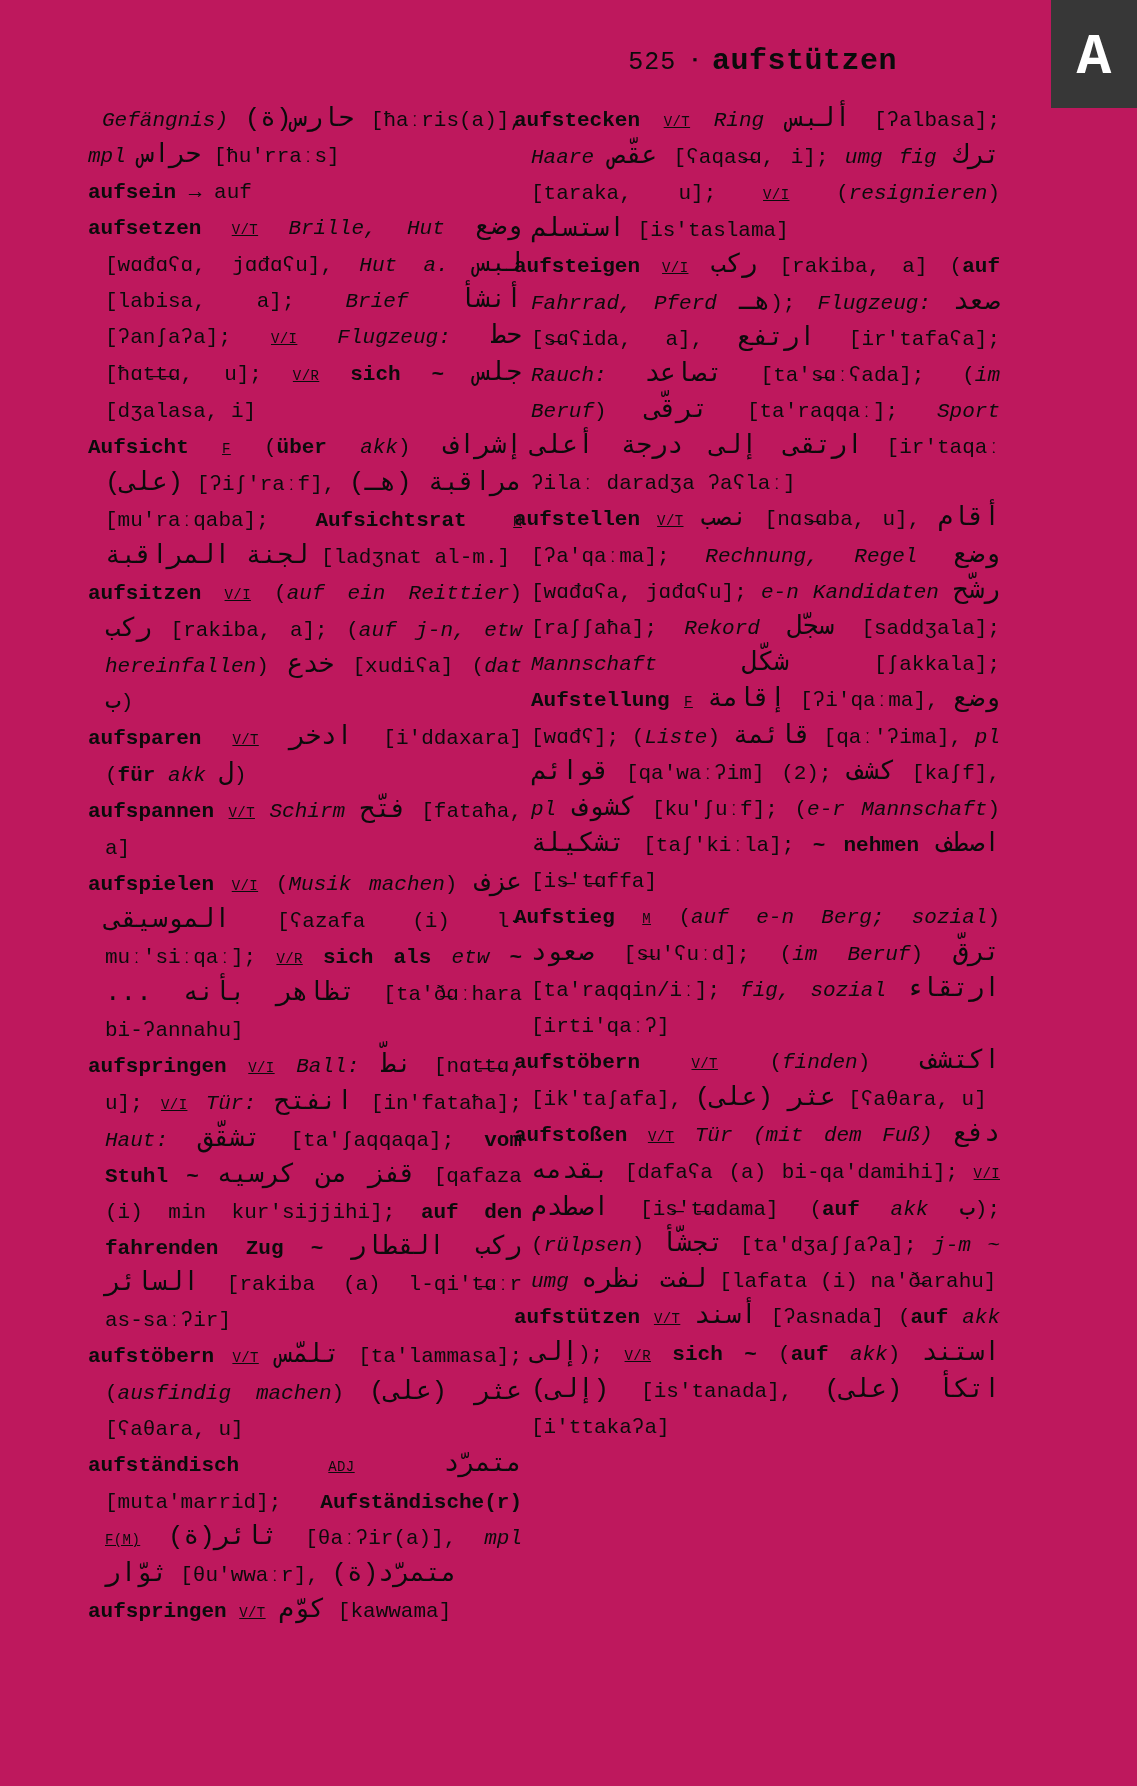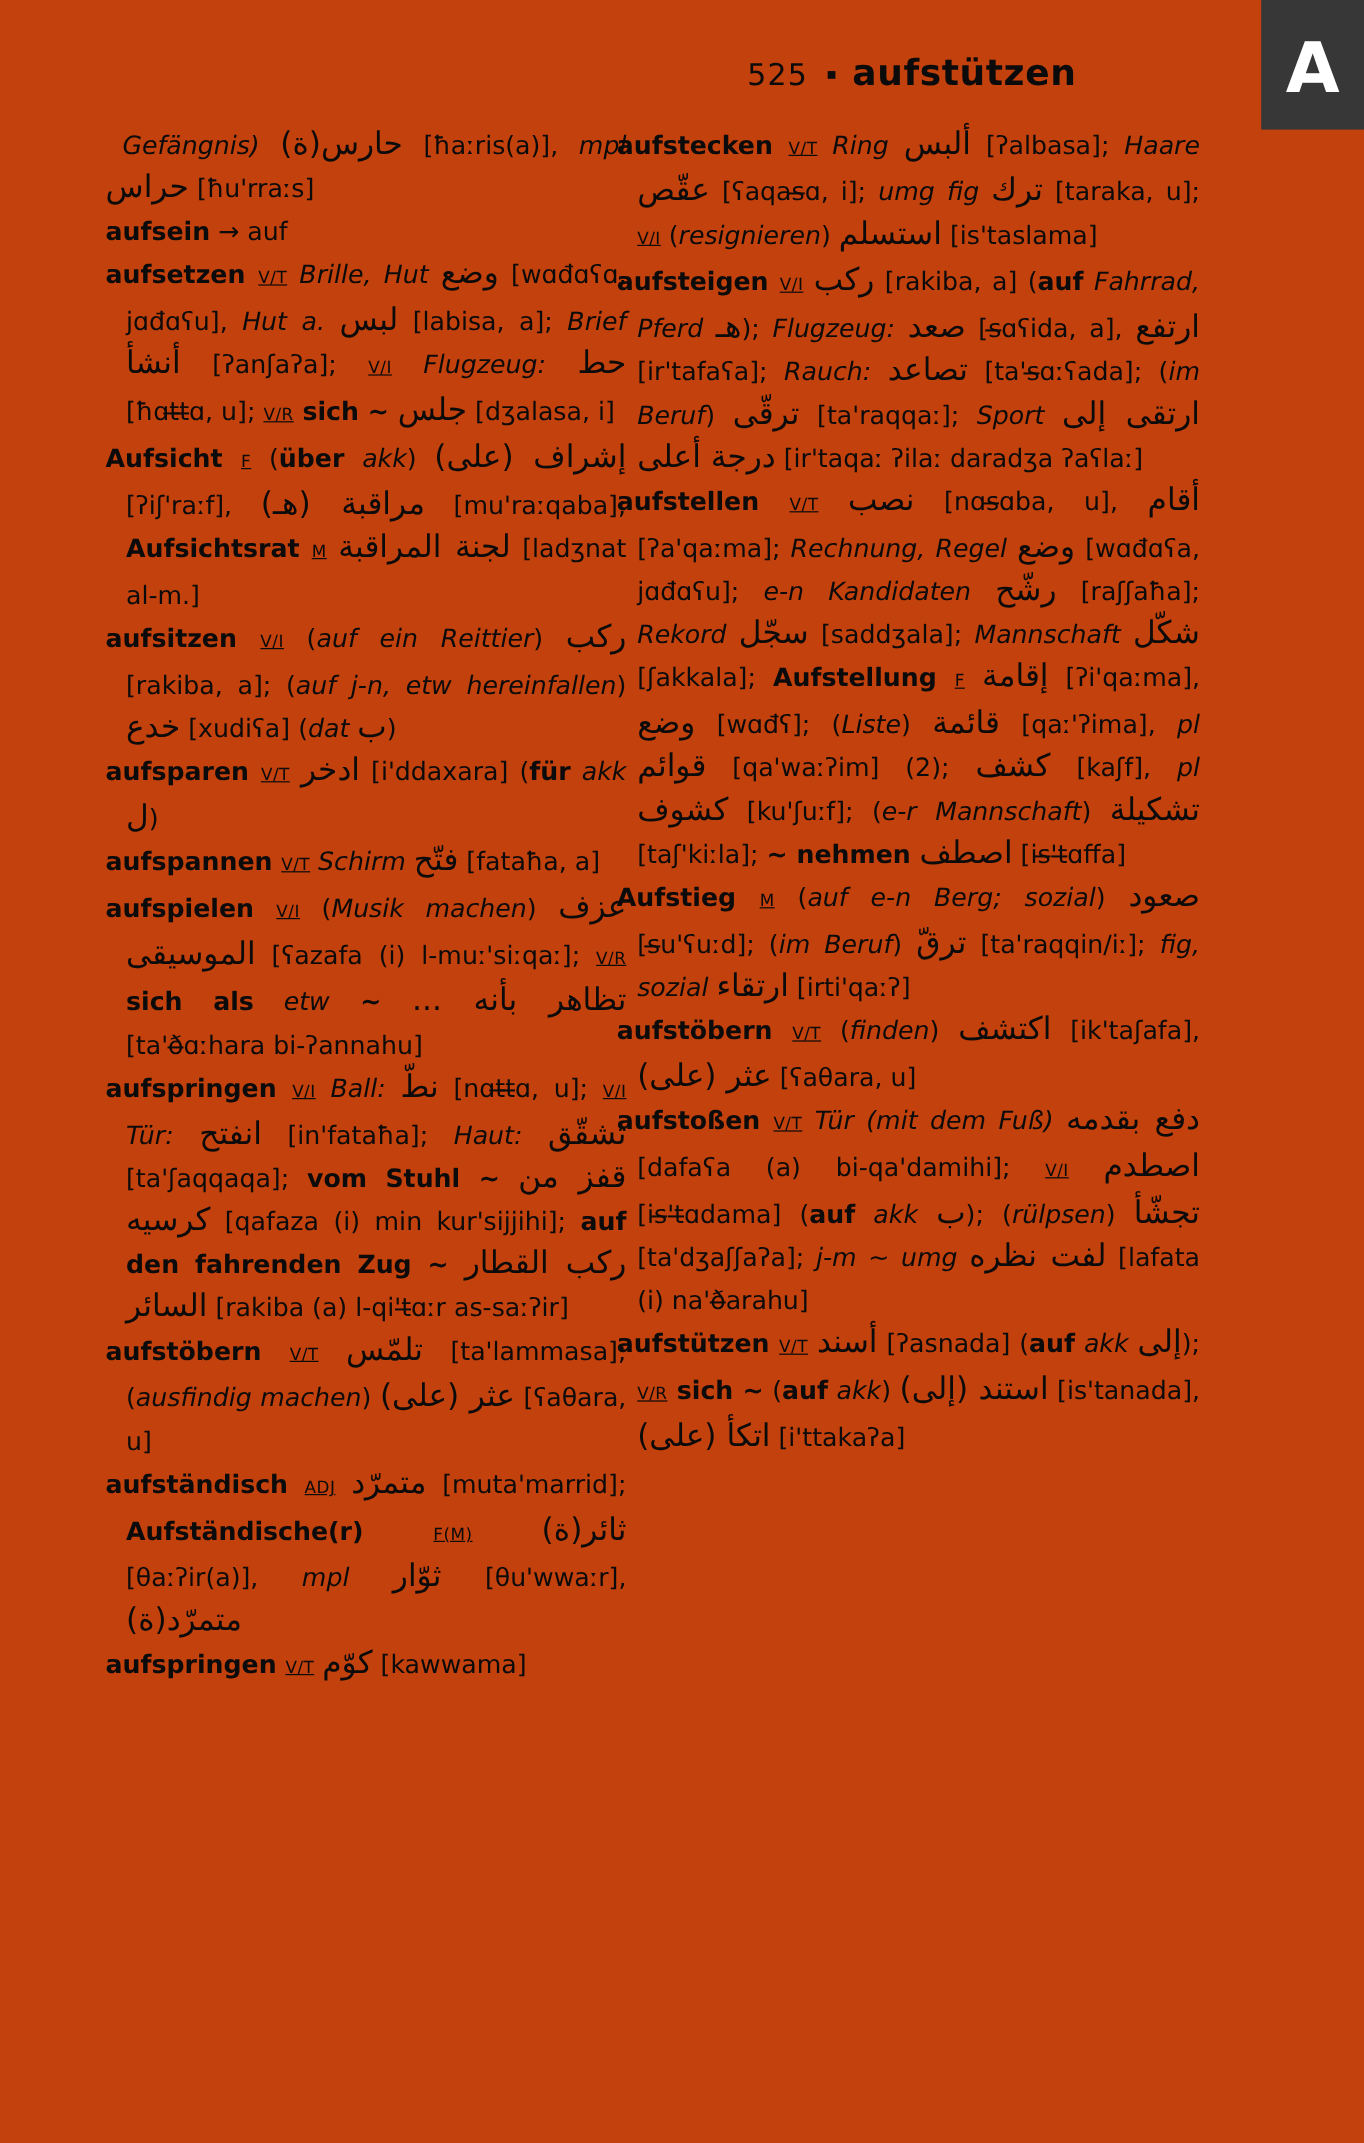--- a/index.html
+++ b/index.html
@@ -1,19 +1,19 @@
 <!DOCTYPE html>
 <html><head>
 <meta charset="utf-8">
 <style>
   html,body { margin:0; padding:0; background:#ffffff; }
   body { width:1137px; height:1786px; position:relative; overflow:hidden;
          font-family:"DejaVu Sans", sans-serif; color:#0b0b0b; }
 
-  .page { position:absolute; inset:0; background:#c2410c; }
+  .page { position:absolute; inset:0; background:#be185d;font-family:Liberation Mono, monospace; }
 
   
   .header { position:absolute; top:44px; left:360px; width:537px;
             text-align:right; white-space:nowrap; }
   .pagenum { font-size:25px; letter-spacing:1px; }
   .bullet  { font-size:13px; margin:0 13px 0 15px; vertical-align:5px; }
   .guide   { font-size:30px; font-weight:bold; letter-spacing:0.5px; }
 
   
   .tab { position:absolute; top:0; right:0; width:86px; height:108px;

